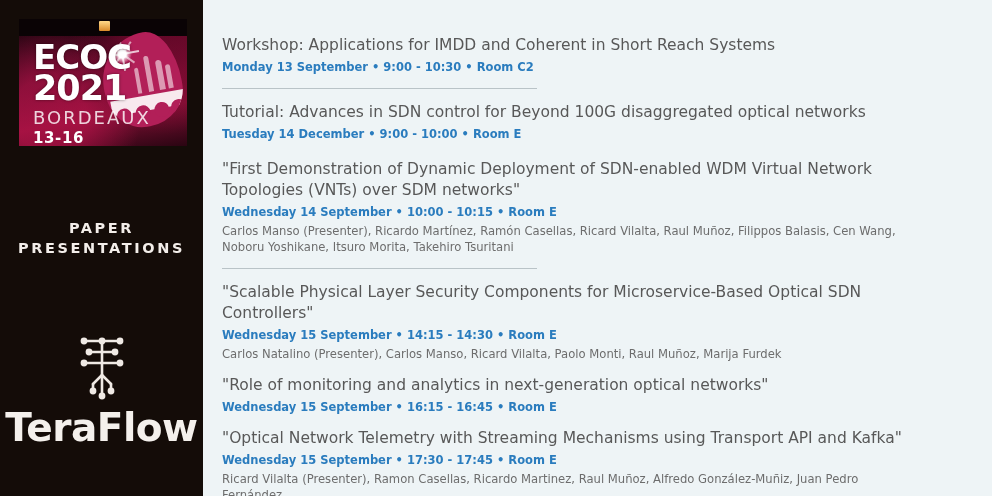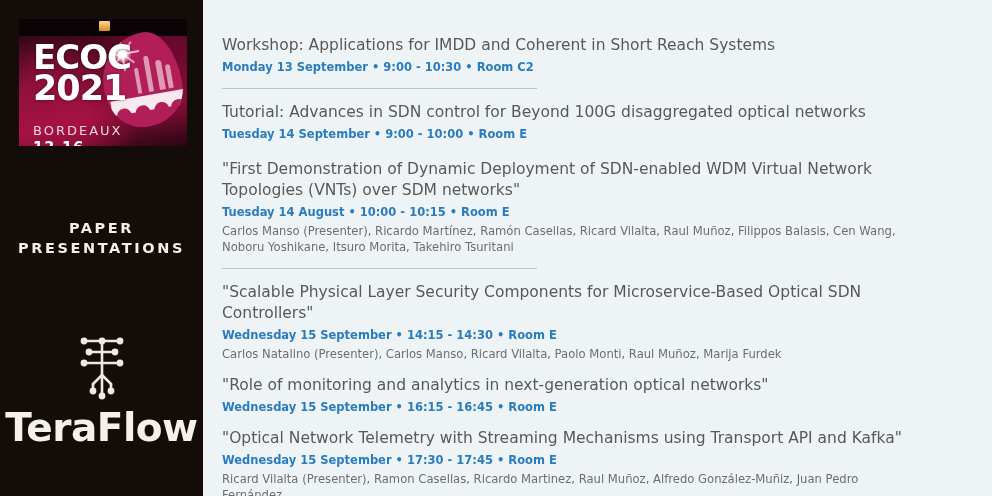--- a/index.html
+++ b/index.html
@@ -143,24 +143,24 @@
   }
   .ecoc-2021 {
     font-family: "DejaVu Sans", sans-serif;
     font-weight: bold;
     font-size: 35px;
     line-height: 33px;
     letter-spacing: -1px;
     text-shadow: 0 0 3px rgba(0,0,0,0.5);
   }
   .ecoc-bordeaux {
-    font-size: 13px;
+    font-size: 18px;
     letter-spacing: 2px;
     color: rgba(255,255,255,0.82);
-    margin-top: 18px;
+    margin-top: 2px;
   }
   .ecoc-dates {
     font-size: 15px;
     font-weight: bold;
     letter-spacing: 0.6px;
     color: #fff;
     margin-top: 1px;
   }
 
   .sidebar-heading {
@@ -314,28 +314,28 @@
 
       <div class="entry">
         <div class="title">Workshop: Applications for IMDD and Coherent in Short Reach Systems</div>
         <div class="meta">Monday 13 September • 9:00 - 10:30 • Room C2</div>
       </div>
 
       <div class="divider"></div>
 
       <div class="entry">
         <div class="title">Tutorial: Advances in SDN control for Beyond 100G disaggregated optical networks</div>
-        <div class="meta">Tuesday 14 September • 9:00 - 10:00 • Room E</div>
+        <div class="meta">Tuesday 14 December • 9:00 - 10:00 • Room E</div>
       </div>
 
       <div class="gap-sm"></div>
 
       <div class="entry">
         <div class="title">"First Demonstration of Dynamic Deployment of SDN-enabled WDM Virtual Network Topologies (VNTs) over SDM networks"</div>
-        <div class="meta">Tuesday 14 August • 10:00 - 10:15 • Room E</div>
+        <div class="meta">Wednesday 14 September • 10:00 - 10:15 • Room E</div>
         <div class="authors">Carlos Manso (Presenter), Ricardo Martínez, Ramón Casellas, Ricard Vilalta, Raul Muñoz, Filippos Balasis, Cen Wang, Noboru Yoshikane, Itsuro Morita, Takehiro Tsuritani</div>
       </div>
 
       <div class="divider"></div>
 
       <div class="entry">
         <div class="title">"Scalable Physical Layer Security Components for Microservice-Based Optical SDN Controllers"</div>
         <div class="meta">Wednesday 15 September • 14:15 - 14:30 • Room E</div>
         <div class="authors">Carlos Natalino (Presenter), Carlos Manso, Ricard Vilalta, Paolo Monti, Raul Muñoz, Marija Furdek</div>
       </div>

